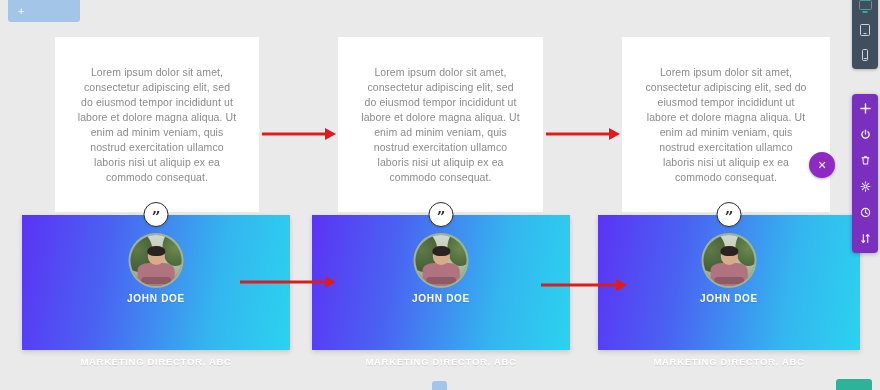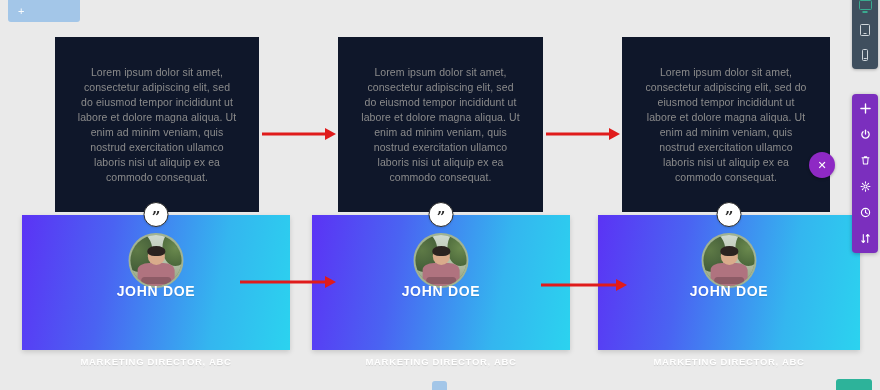--- a/index.html
+++ b/index.html
@@ -21,21 +21,21 @@
     padding-left: 10px;
   }
   .add-section .plus {
     color: #ffffff; font-size: 11px; line-height: 1; font-weight: 400;
     opacity: .95;
   }
 
   
   .text-card {
     position: absolute; top: 37px;
-    background: #0f172a;
+    background: #ffffff;
     height: 175px;
     display: flex; align-items: center; justify-content: center;
   }
   .text-card .body {
     font-size: 10.5px;
     line-height: 15px;
     color: #8b8b8b;
     text-align: center;
     padding: 0 22px;
     letter-spacing: .1px;
@@ -92,21 +92,21 @@
   .avatar .torso { position:absolute; left:50%; bottom:0; transform:translateX(-50%);
                    width:74%; height:46%; border-radius:30% 30% 0 0; background:#b0737f; }
   .avatar .arms  { position:absolute; left:50%; bottom:4%; transform:translateX(-50%);
                    width:60%; height:14%; border-radius:6px; background:#8d5b66; }
 
   .tname, .trole {
     position: absolute; left: 0; right: 0; text-align: center;
     color: #ffffff; font-weight: 700; letter-spacing: .7px;
     text-shadow: 0 1px 1px rgba(0,0,0,.12);
   }
-  .tname { top: 68px; font-size: 14px; }
+  .tname { top: 78px; font-size: 10px; }
   .trole { top: 101px; font-size: 9.5px; margin-top: 40px; }
 
   
   .arrow { position: absolute; height: 12px; }
   .arrow .shaft {
     position: absolute; left: 0; top: 50%; transform: translateY(-50%);
     height: 3px; background: #e01b1b; border-radius: 0;
   }
   .arrow .head {
     position: absolute; right: 0; top: 50%; transform: translateY(-50%);

